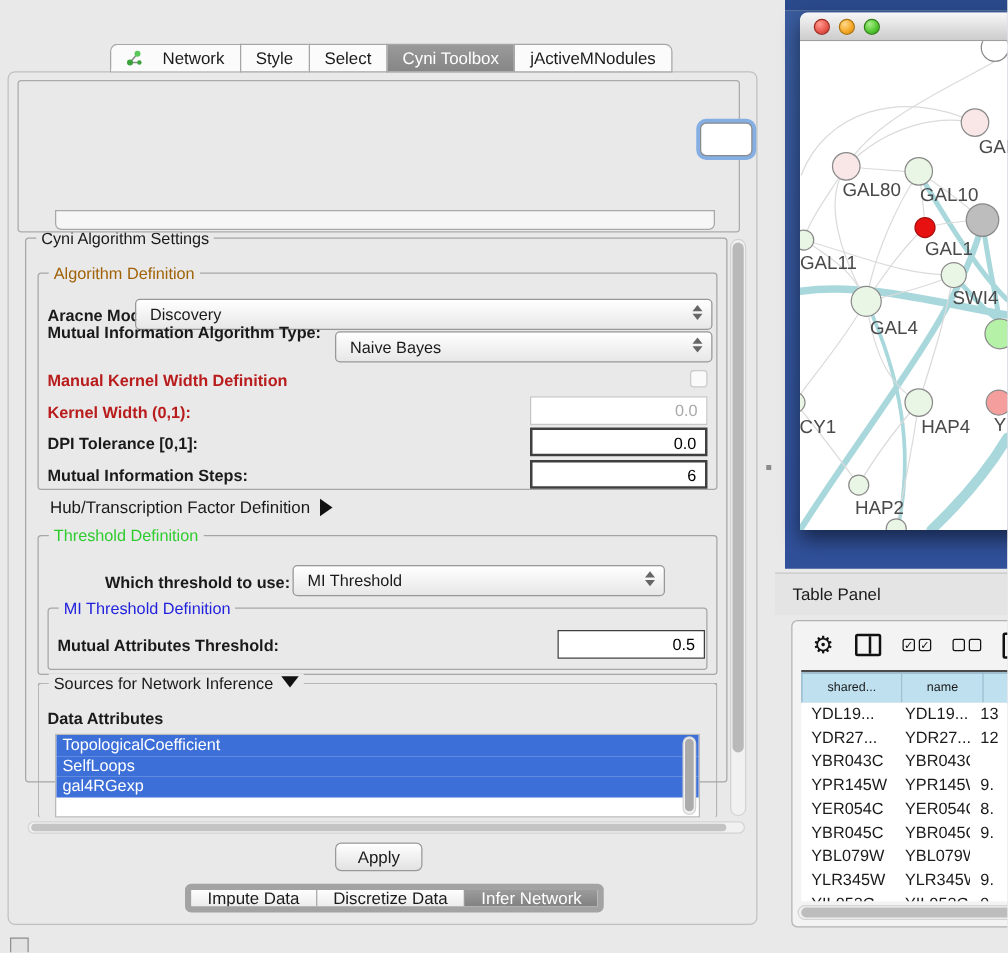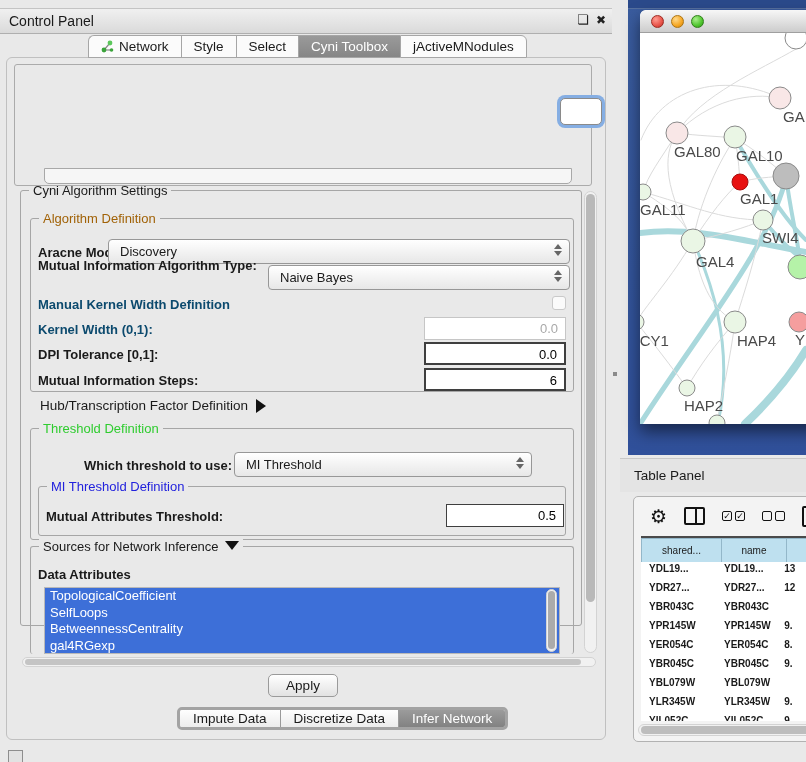--- a/index.html
+++ b/index.html
@@ -11,32 +11,32 @@
   
   .titlebar{left:0;top:8px;width:612px;height:26px;
     background:linear-gradient(#F0F0F0,#DADADA);
     border-top:1px solid #C4C4C4;border-bottom:1px solid #AFAFAF;
     display:flex;align-items:center;font-size:14px;padding-left:9px;}
   .title-icons{position:absolute;right:6px;top:3px;font-size:13px;color:#222;
     display:flex;gap:7px;align-items:center;}
   .panel-frame{left:6px;top:57px;width:600px;height:683px;border:1px solid #C0C0C0;
     border-radius:6px;background:#E9E9E9;}
   .tabs-row{left:88px;top:35px;height:23px;display:flex;}
-  .tab{height:23px;padding:0 12px;font-size:13.5px;display:flex;align-items:center;gap:5px;
+  .tab{height:23px;padding:0 12px;font-size:13.5px;display:flex;align-items:center;gap:16px;
     background:#FBFBFB;border:1px solid #A6A6A6;border-right:none;text-align:right;}
   .tab:first-child{border-top-left-radius:6px;}
   .tab:last-child{border-right:1px solid #A6A6A6;border-top-right-radius:6px;}
   .tab.sel{background:linear-gradient(#9A9A9A,#868686);color:#fff;}
   .net-ico{width:13px;height:13px;display:inline-block;}
 
   .group{border:1px solid #A6A6A6;border-radius:3px;}
   .legend{position:absolute;top:-8px;left:8px;background:#E9E9E9;padding:0 4px;
     font-size:13px;white-space:nowrap;}
   .lbl{position:absolute;font-size:13px;font-weight:bold;white-space:nowrap;}
-  .lbl.dis{color:#0c4a6e;}
+  .lbl.dis{color:#b91c1c;}
   .combo{position:absolute;height:25px;border:1px solid #979797;border-radius:4px;
     background:linear-gradient(#FFFFFF,#E7E7E7);font-size:13px;
     display:flex;align-items:center;padding-left:11px;}
   .stepper{position:absolute;right:7px;top:4px;display:flex;flex-direction:column;gap:2px;}
   .stepper i{width:0;height:0;border-left:4px solid transparent;border-right:4px solid transparent;}
   .stepper .up{border-bottom:5px solid #666;}
   .stepper .dn{border-top:5px solid #666;}
   .tfield{position:absolute;height:23px;background:#fff;font-size:13px;text-align:right;
     padding:3px 7px 0 6px;}
   .tfield.en{border:2px solid #3F3F3F;color:#000;}
@@ -49,21 +49,21 @@
     border-right:7px solid transparent;border-top:9px solid #111;vertical-align:1px;margin-left:6px;}
   .attr-list{position:absolute;border:1px solid #B9B9B9;background:#fff;overflow:hidden;}
   .attr-item{height:16.5px;font-size:13px;padding-left:5px;line-height:16.5px;color:#000;}
   .attr-item.sel{background:#3D6FD8;color:#fff;}
   .vscroll{position:absolute;background:#F1F1F1;border:1px solid #D3D3D3;border-radius:7px;}
   .vthumb{position:absolute;left:1px;right:1px;background:#B9B9B9;border-radius:6px;}
   .hscroll{position:absolute;background:#F1F1F1;border:1px solid #D3D3D3;border-radius:6px;}
   .hthumb{position:absolute;top:1px;bottom:1px;background:#C4C4C4;border-radius:5px;}
   .btn{position:absolute;border:1px solid #9A9A9A;border-radius:5px;font-size:13.5px;
     background:linear-gradient(#FFFFFF,#E2E2E2);display:flex;align-items:center;justify-content:center;}
-  .seg{display:flex;position:absolute;border:3px solid #a3a3a3;border-radius:5px;overflow:hidden;margin-left:29px;}
+  .seg{display:flex;position:absolute;border:5px solid #a3a3a3;border-radius:5px;overflow:hidden;}
   .seg .s{padding:3px 13px;font-size:13.5px;background:linear-gradient(#FEFEFE,#ECECEC);
     border-right:1px solid #9A9A9A;display:flex;align-items:center;}
   .seg .s:last-child{border-right:none;}
   .seg .s.sel{background:linear-gradient(#9B9B9B,#828282);color:#fff;}
 
   
   .dropdown{left:18px;top:57px;width:560px;height:115px;background:#fff;
     border:1px solid #BDBDBD;box-shadow:0 4px 10px rgba(0,0,0,0.35);z-index:30;}
   .dd-ph{height:17px;text-align:center;color:#BBBBBB;font-size:13.5px;line-height:16px;}
   .dd-item{height:16.3px;font-size:13.5px;line-height:16px;padding-left:5px;white-space:nowrap;}
@@ -98,38 +98,31 @@
   .cbpair{display:flex;gap:3px;}
   .cb{width:10px;height:10px;border:1.5px solid #111;border-radius:2px;font-size:9px;
     line-height:9px;text-align:center;color:#111;}
   .fileicon{width:16px;height:21px;border:2px solid #111;border-radius:2px;background:#F3F3F3;}
   .thead{position:absolute;left:7px;top:39px;display:flex;border-top:2px solid #4A4A4A;}
   .th{background:#BEE0EF;border:1px solid #93B7C9;border-left:none;height:25px;
     font-size:10px;display:flex;align-items:center;justify-content:center;}
   .th:first-child{border-left:1px solid #93B7C9;}
   .trows{position:absolute;left:7px;top:65px;right:0;bottom:20px;background:#fff;overflow:hidden;}
   .tr{display:flex;height:19px;}
-  .td{font-size:10px;padding:1px 0 0 8px;white-space:nowrap;overflow:hidden;font-weight:bold;}
+  .td{font-size:13px;padding:1px 0 0 8px;white-space:nowrap;overflow:hidden;}
 
   .resize-dot{left:613px;top:372px;width:4px;height:4px;background:#8B8B8B;}
   .corner-sq{left:8px;top:750px;width:15px;height:15px;border:1px solid #8E8E8E;background:#E2E2E2;}
   svg text{font-family:"Liberation Sans",sans-serif;}
 </style>
 </head>
 <body>
 
 <div id="stage">
 
-  <div class="abs titlebar">
-    <span>Control Panel</span>
-    <span class="title-icons">
-      <span>❏</span>
-      <span style="font-size:12px;">✖</span>
-    </span>
-  </div>
 
   <div class="abs panel-frame"></div>
 
   <div class="abs tabs-row" id="top-tabs">
       <div class="tab">
         <svg class="net-ico" viewBox="0 0 13 13">
           <line x1="3" y1="10" x2="9" y2="3" stroke="#888" stroke-width="1.2"></line>
           <line x1="3" y1="10" x2="10" y2="10" stroke="#888" stroke-width="1.2"></line>
           <circle cx="3" cy="10" r="2.4" fill="#3BA33B"></circle>
           <circle cx="9" cy="3" r="2.4" fill="#5BC75B"></circle>
@@ -212,21 +205,20 @@
   <span class="lbl" style="left:46px;top:509px;">Mutual Attributes Threshold:</span>
   <div class="tfield en" style="left:446px;top:504px;width:118px;border-width:1px;">0.5</div>
 
   <div class="abs group" style="left:30px;top:546px;width:544px;height:108px;border-bottom:none;">
     <span class="legend"><span>Sources for Network Inference</span><span class="arrow-down"></span></span>
   </div>
   <span class="lbl" style="left:38px;top:567px;">Data Attributes</span>
   <div class="attr-list" style="left:44px;top:587px;width:516px;height:67px;" id="attr-list">
       <div class="attr-item sel">TopologicalCoefficient</div>
       <div class="attr-item sel">SelfLoops</div>
-      <div class="attr-item sel">BetweennessCentrality</div>
       <div class="attr-item sel">gal4RGexp</div>
     </div>
   <div class="abs vscroll" style="left:546px;top:589px;width:11px;height:63px;">
     <div class="vthumb" style="top:1px;height:58px;background:#ABABAB;"></div>
   </div>
   <div class="abs hscroll" style="left:22px;top:657px;width:574px;height:10px;">
     <div class="hthumb" style="left:2px;width:556px;"></div>
   </div>
 
   <div class="btn" style="left:268px;top:674px;width:70px;height:23px;">Apply</div>

